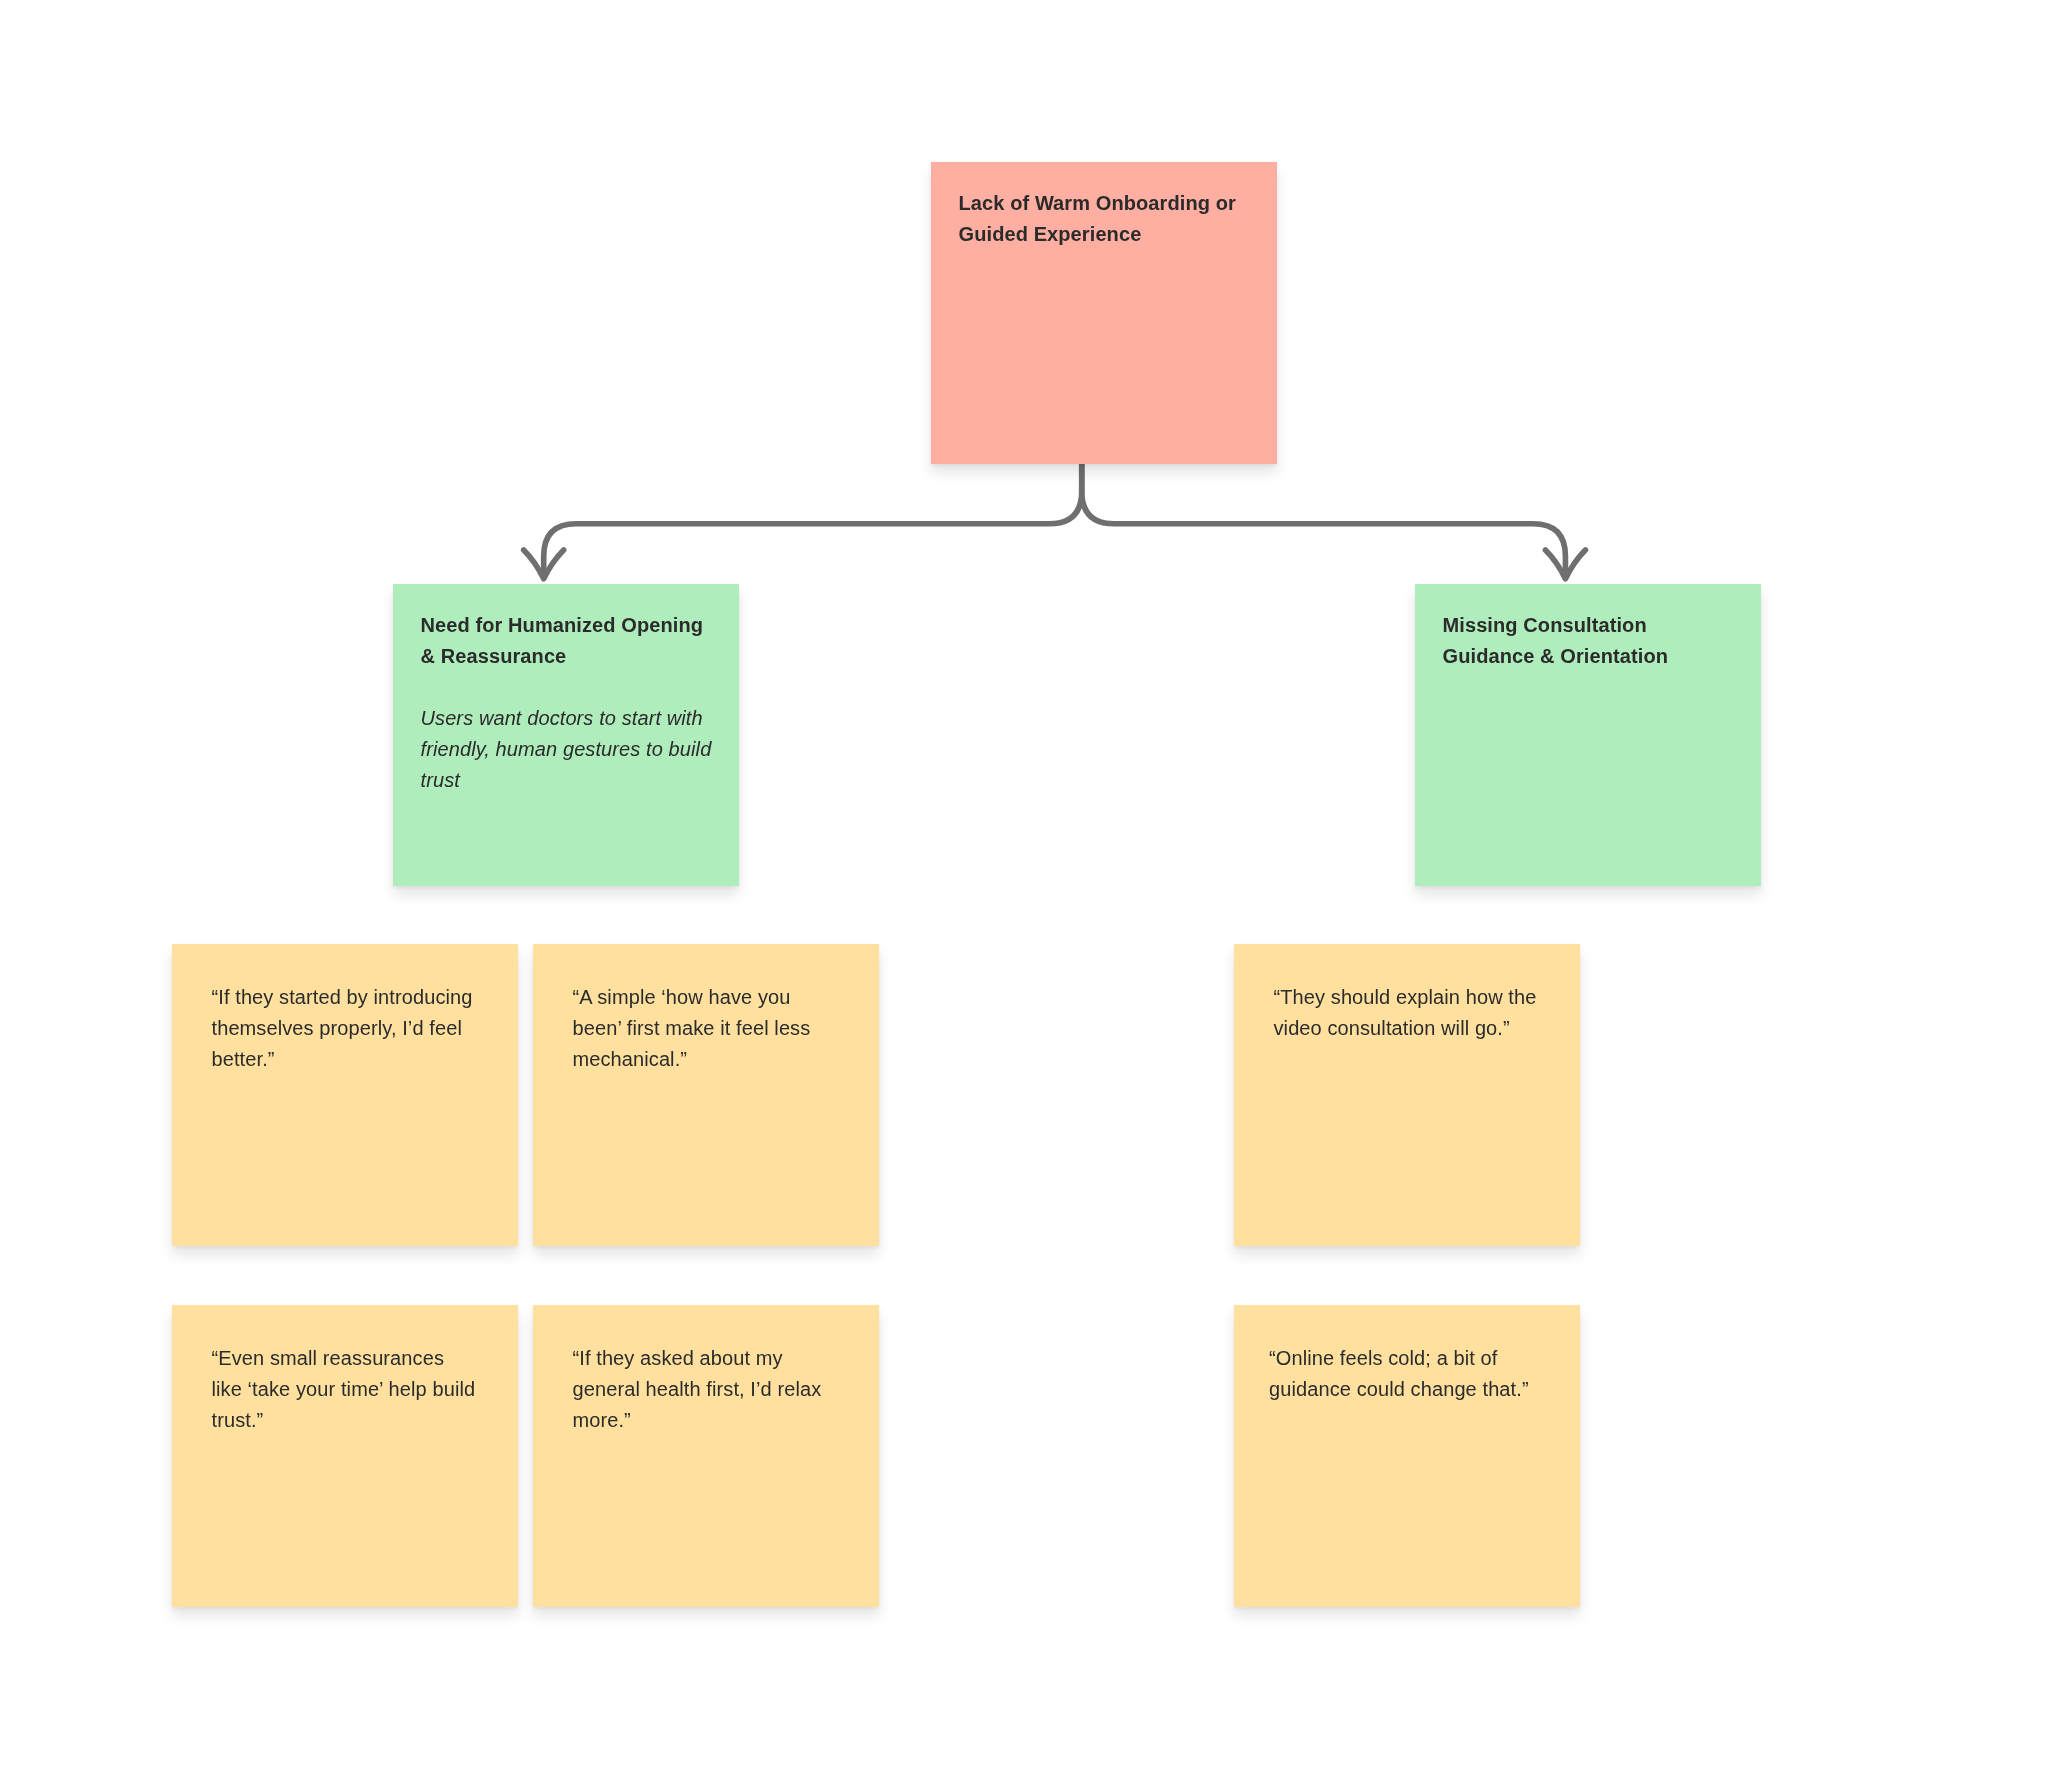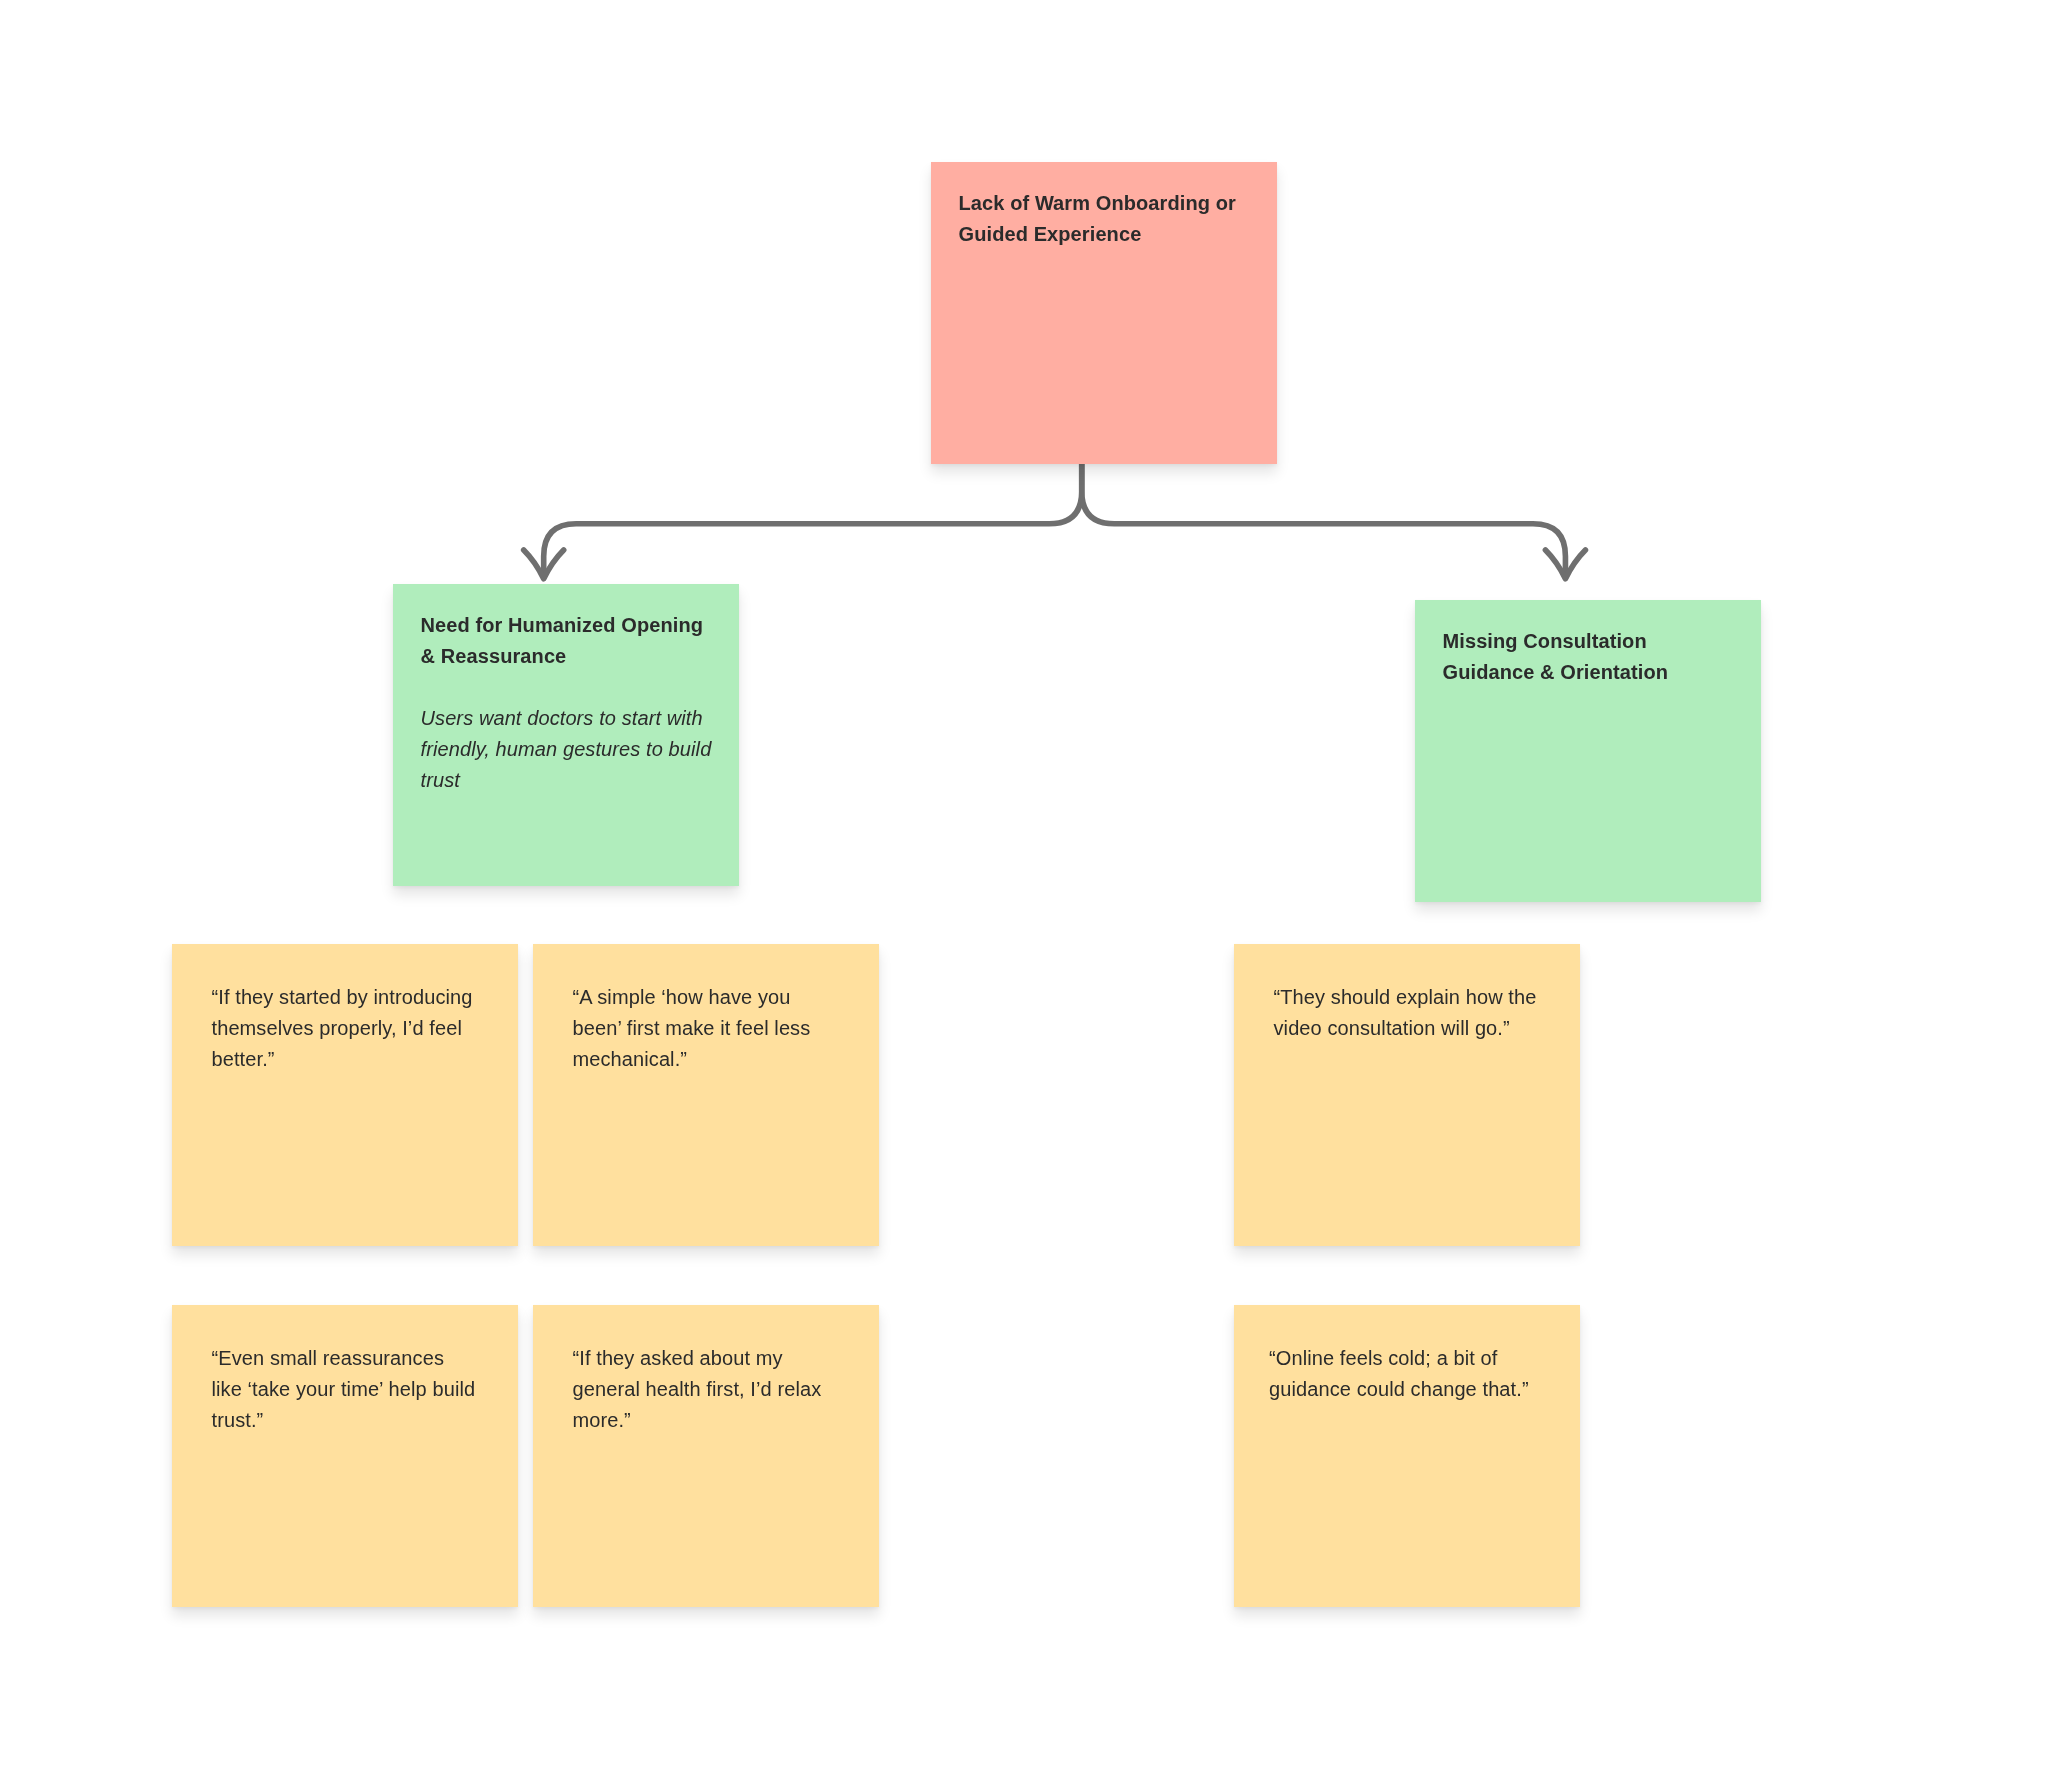--- a/index.html
+++ b/index.html
@@ -42,21 +42,21 @@
     font-size: 20px;
     line-height: 1.55;
     letter-spacing: 0.1px;
     box-shadow: 0 8.7px 12.5px rgba(0,0,0,0.10), 0 1.9px 3.7px rgba(0,0,0,0.05);
   }
   .note--root   { background: var(--color-root,  #ffaea2); left: 931px; top: 162px; }
   .note--theme  { background: var(--color-theme, #b0edbc); }
   .note--quote  { background: var(--color-quote, #ffe09e); }
 
   .pos-theme-0 { left: 393px;  top: 584px; }
-  .pos-theme-1 { left: 1415px; top: 584px; margin-top: 16px; }
+  .pos-theme-1 { left: 1415px; top: 584px; }
 
   .pos-q-0-0 { left: 172px;  top: 944px; }
   .pos-q-0-1 { left: 533px;  top: 944px; }
   .pos-q-0-2 { left: 172px;  top: 1305px; }
   .pos-q-0-3 { left: 533px;  top: 1305px; }
   .pos-q-1-0 { left: 1234px; top: 944px; }
   .pos-q-1-1 { left: 1596px; top: 944px; }
   .pos-q-1-2 { left: 1234px; top: 1305px; padding-left: 23px; }
 
   .note-title {

